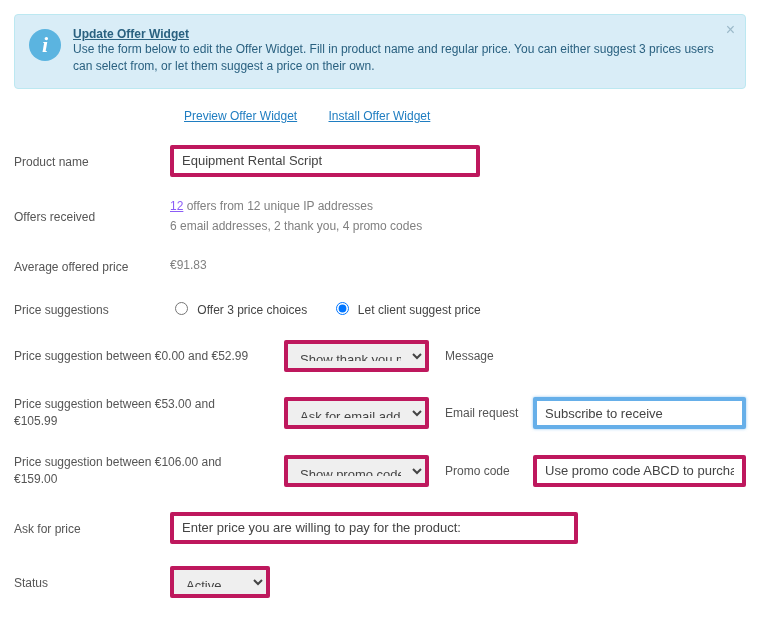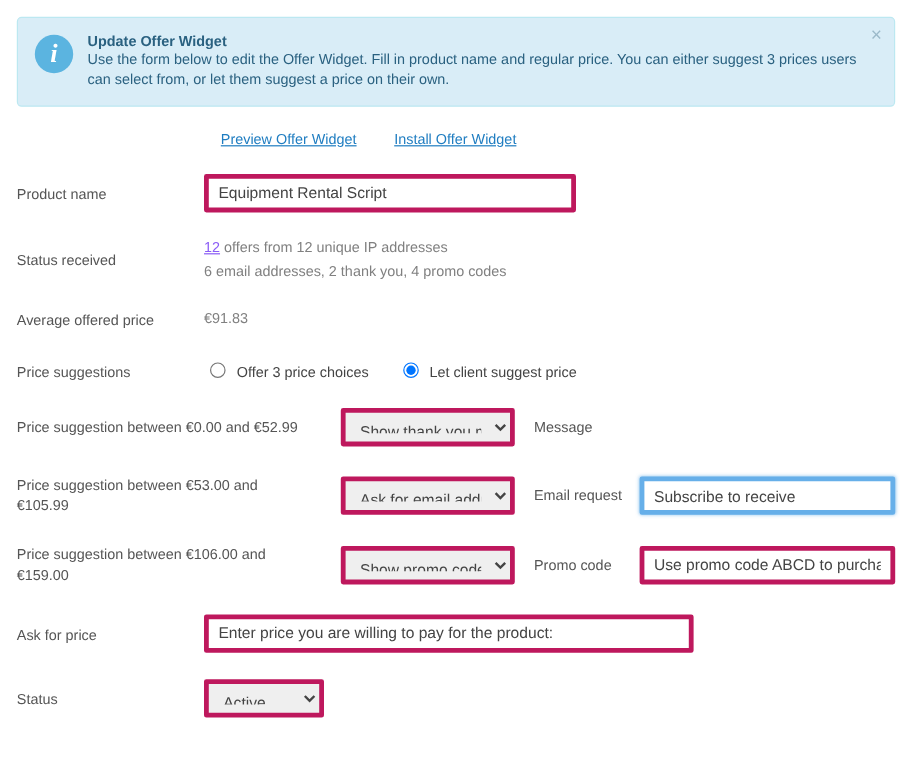--- a/index.html
+++ b/index.html
@@ -39,21 +39,21 @@
     background: #5bb4e0;
     border-radius: 50%;
     color: #fff;
     font-family: Georgia, serif;
     font-style: italic;
     font-weight: bold;
     font-size: 22px;
     text-align: center;
     line-height: 32px;
   }
-  .infobox .title { font-weight: bold; color: #2a6180; }
+  .infobox .title { font-weight: bold; color: #2a6180; text-decoration: underline; }
   .infobox .desc  { color: #2a6180; line-height: 1.45; }
 
   
   .linkrow {
     margin: 10px 0 22px 170px;
     font-size: 12px;
   }
   .linkrow a {
     color: #1f7dc1;
     text-decoration: underline;
@@ -153,21 +153,21 @@
 
   <div class="row">
     <div class="label">Product name</div>
     <div class="control">
       <input type="text" class="textin field-product" value="Equipment Rental Script" style="">
     </div>
   </div>
 
 
   <div class="row">
-    <div class="label">Status received</div>
+    <div class="label">Offers received</div>
     <div class="control muted">
       <div>
         <a href="#" class="stat">12</a><span> offers from 12 unique IP addresses</span>
       </div>
       <div class="line2">6 email addresses, 2 thank you, 4 promo codes</div>
     </div>
   </div>
 
   <div class="row">
     <div class="label">Average offered price</div>

